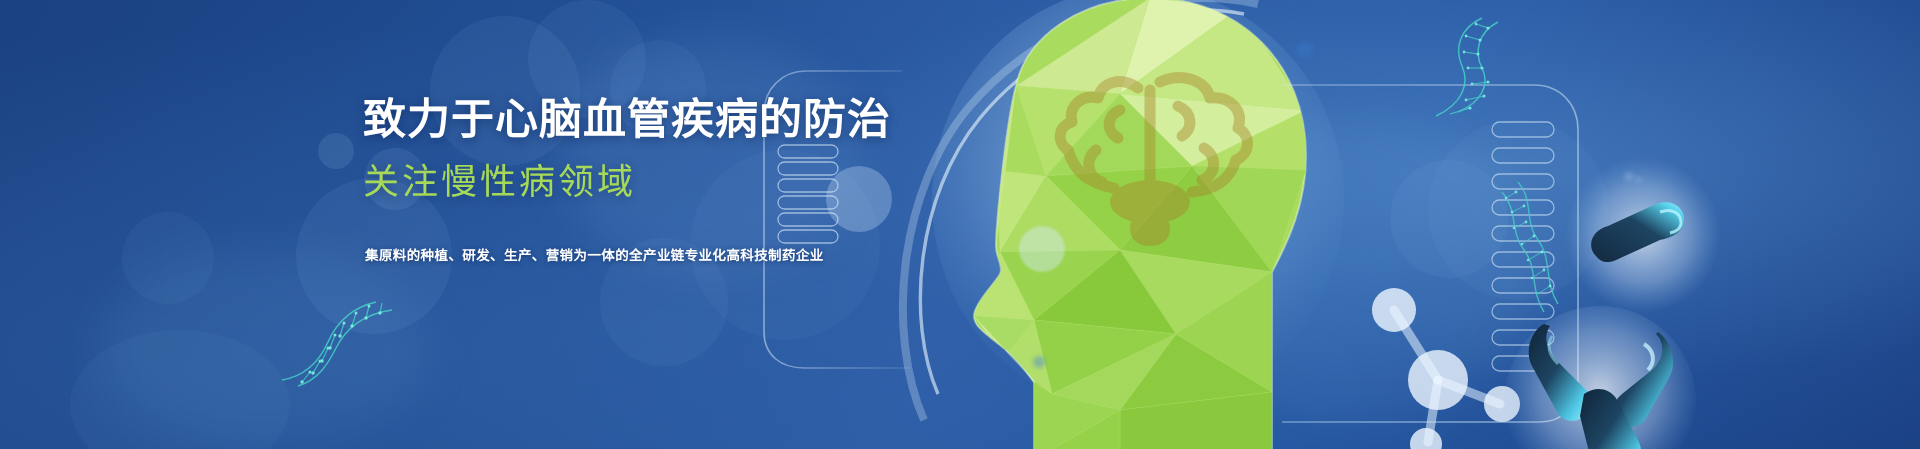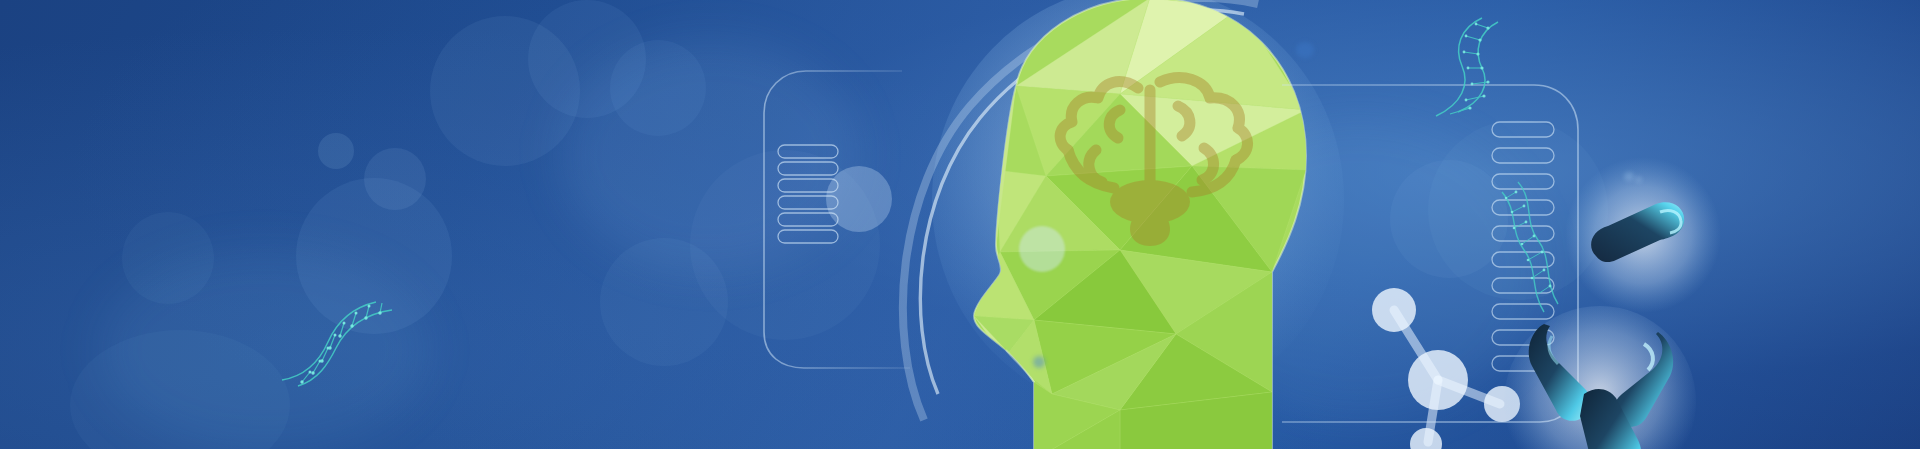--- a/index.html
+++ b/index.html
@@ -424,14 +424,19 @@
     </g>
     <path d="M156 54 C 166 60 168 72 160 80" fill="none" stroke="#c6f6ff" stroke-opacity=".75" stroke-width="4"></path>
     <path d="M64 46 C 58 56 62 66 70 74" fill="none" stroke="#9fe9fa" stroke-opacity=".5" stroke-width="3"></path>
   </svg>
 
   <div class="bokeh" style="left:1296px;top:42px;width:18px;height:16px;background:rgba(60,120,200,.45);filter:blur(2px);"></div>
   <div class="bokeh" style="left:1033px;top:356px;width:12px;height:12px;background:rgba(70,130,210,.45);filter:blur(2px);"></div>
   <div class="bokeh" style="left:1624px;top:172px;width:10px;height:9px;background:rgba(180,215,248,.25);filter:blur(2px);"></div>
   <div class="bokeh" style="left:1635px;top:176px;width:7px;height:7px;background:rgba(180,215,248,.22);filter:blur(2px);"></div>
 
+  <div class="copy">
+    <h1 class="headline">致力于心脑血管疾病的防治</h1>
+    <h2 class="subhead">关注慢性病领域</h2>
+    <p class="tagline">集原料的种植、研发、生产、营销为一体的全产业链专业化高科技制药企业</p>
+  </div>
 
 </div>
 
 </body></html>

